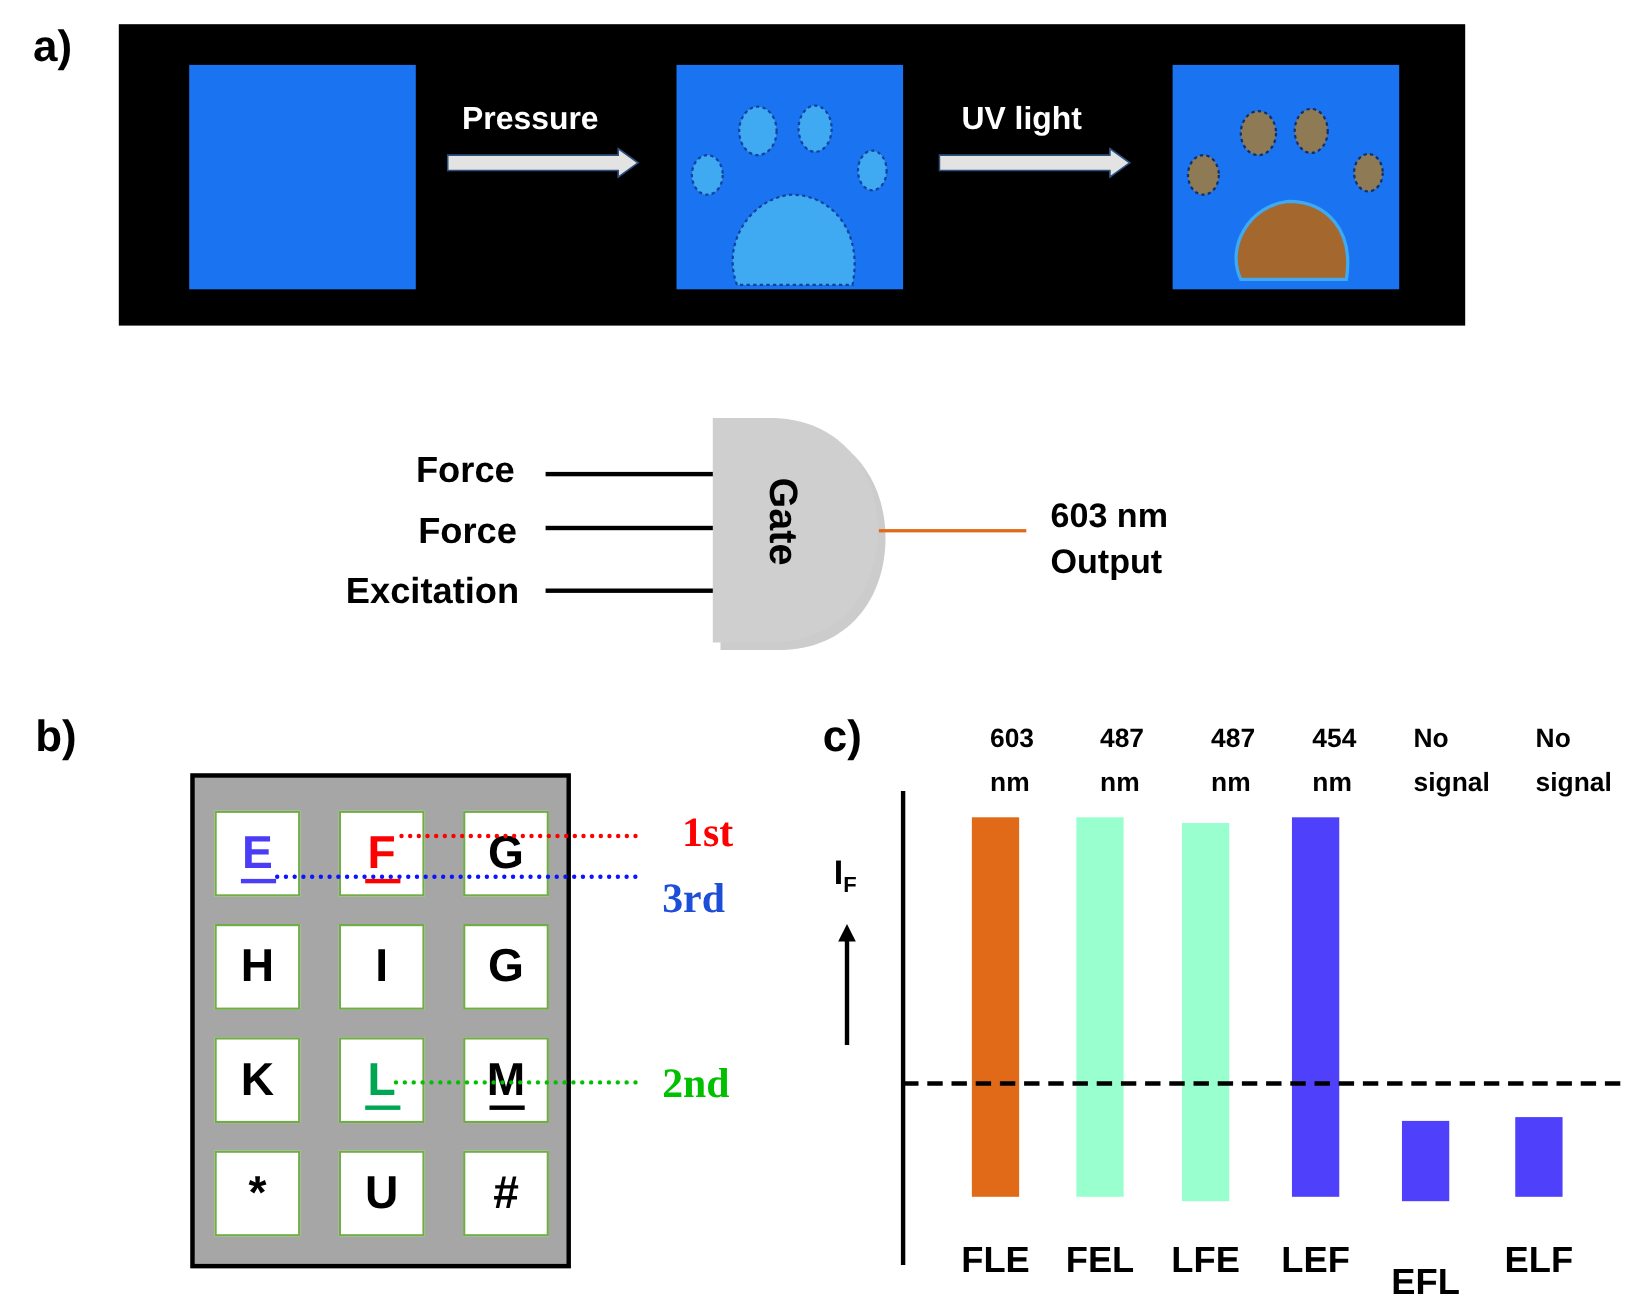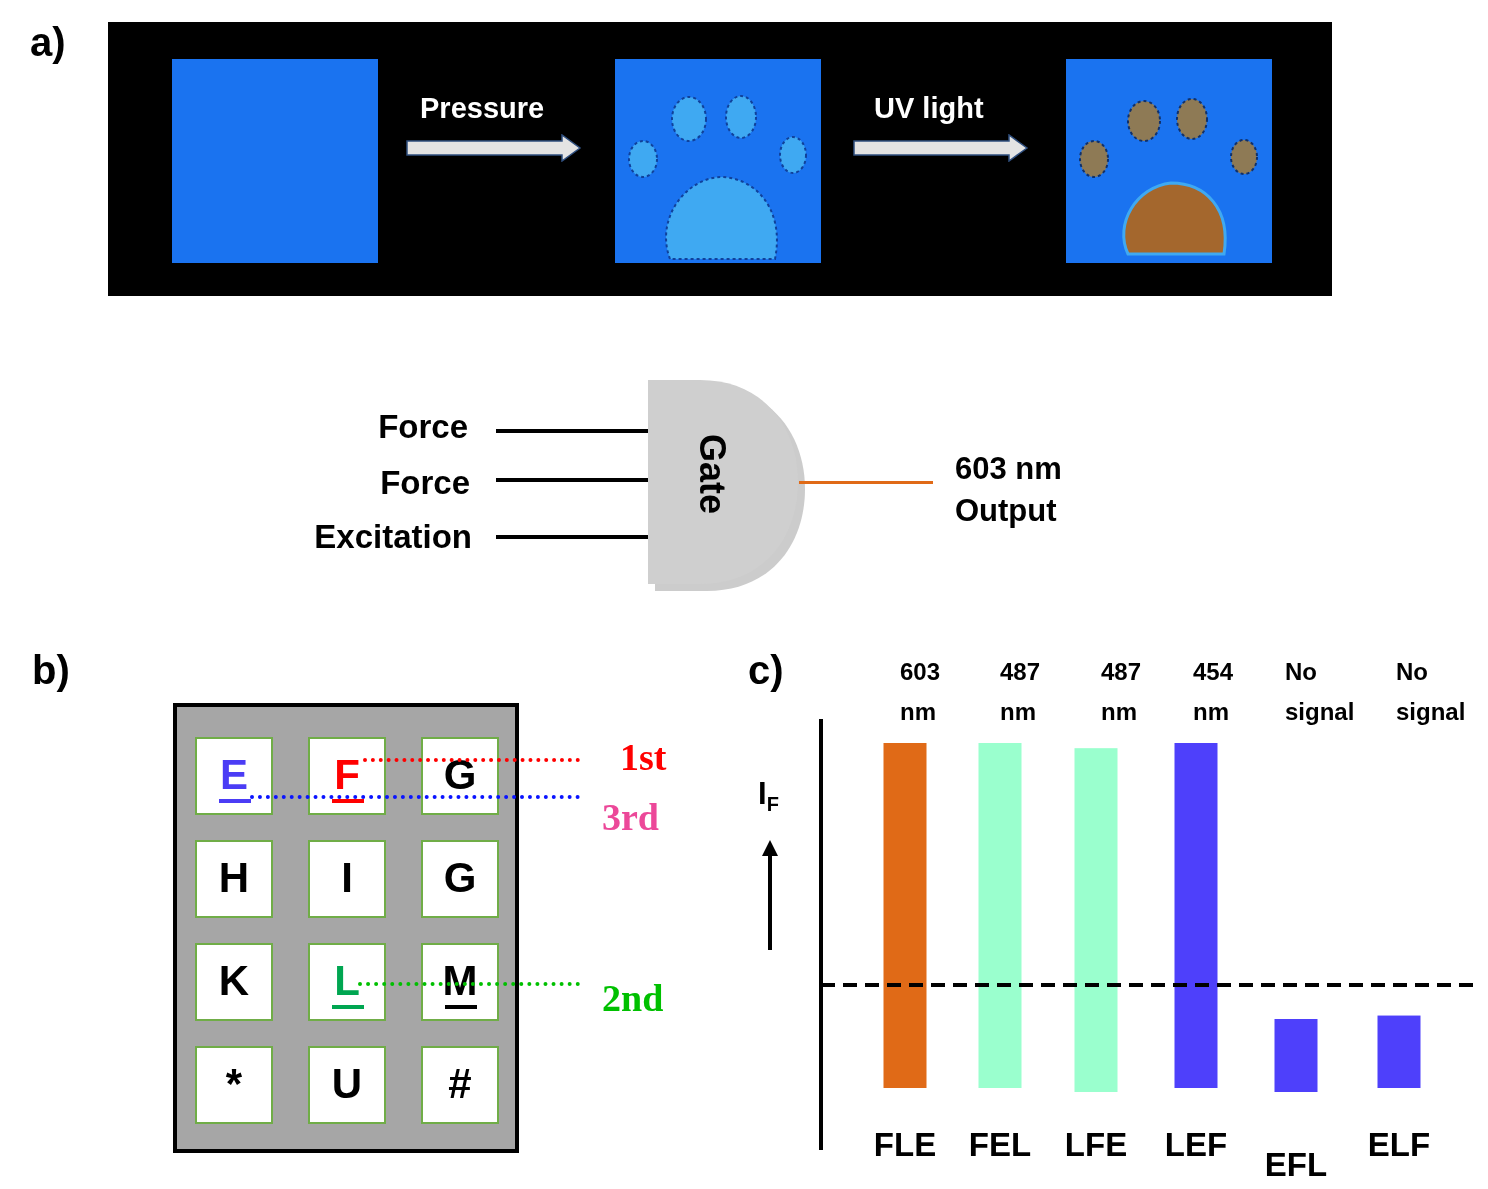--- a/index.html
+++ b/index.html
@@ -101,23 +101,23 @@
     <div class="key" style="left: 131px; top: 236px; color: rgb(0, 166, 81);"><span>L</span><div class="ul" style="background: rgb(0, 166, 81);"></div></div>
     <div class="key" style="left: 244px; top: 236px; color: rgb(0, 0, 0);"><span>M</span><div class="ul" style="background: rgb(0, 0, 0);"></div></div>
     <div class="key" style="left: 18px; top: 339px; color: rgb(0, 0, 0);"><span>*</span></div>
     <div class="key" style="left: 131px; top: 339px; color: rgb(0, 0, 0);"><span>U</span></div>
     <div class="key" style="left: 244px; top: 339px; color: rgb(0, 0, 0);"><span>#</span></div>
   </div>
 <div id="seq-layer" class="abs" style="left:0;top:0;">
     <div class="dotline" style="left: 363px; top: 758px; width: 217px; border-top-color: rgb(255, 0, 0);"></div>
     <div class="seq-label" style="left: 620px; top: 735px; color: rgb(255, 0, 0);">1st</div>
     <div class="dotline" style="left: 358px; top: 982px; width: 222px; border-top-color: rgb(0, 192, 0);"></div>
-    <div class="seq-label" style="left: 602px; top: 963px; color: rgb(0, 192, 0); margin-top: 13px;">2nd</div>
+    <div class="seq-label" style="left: 602px; top: 963px; color: rgb(0, 192, 0);">2nd</div>
     <div class="dotline" style="left: 250px; top: 795px; width: 330px; border-top-color: rgb(10, 20, 255);"></div>
-    <div class="seq-label" style="left: 602px; top: 795px; color: #ec4899;">3rd</div>
+    <div class="seq-label" style="left: 602px; top: 795px; color: #1d4ed8;">3rd</div>
   </div>
 
 <div class="abs panel-label" style="left:748px;top:648px;">c)</div>
 <div id="chart" class="abs" style="left:0;top:0;width:1488px;height:1189px;">
     <svg width="1488" height="1189" style="position: absolute; left: 0px; top: 0px;">
       <line x1="821" y1="719" x2="821" y2="1150" stroke="#000" stroke-width="4"></line>
       <line x1="770" y1="950" x2="770" y2="852" stroke="#000" stroke-width="4"></line>
       <polygon points="762,856 770,840 778,856" fill="#000"></polygon>
       <rect x="883.5" y="743" width="43" height="345" fill="#e06a17"></rect>
       <rect x="978.5" y="743" width="43" height="345" fill="#9affce"></rect>

